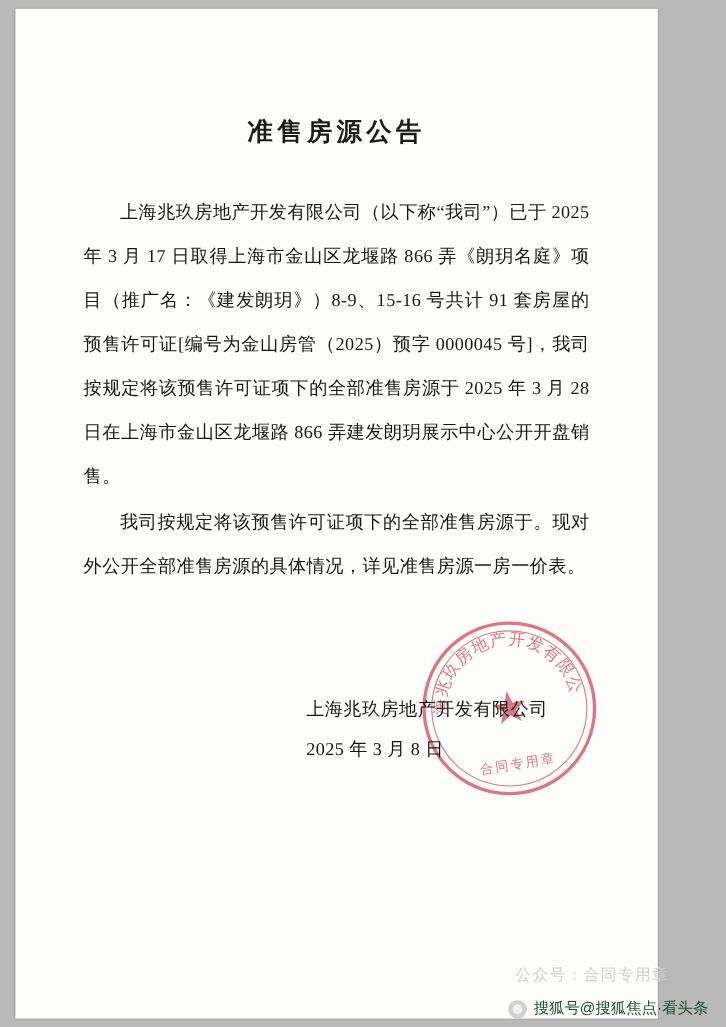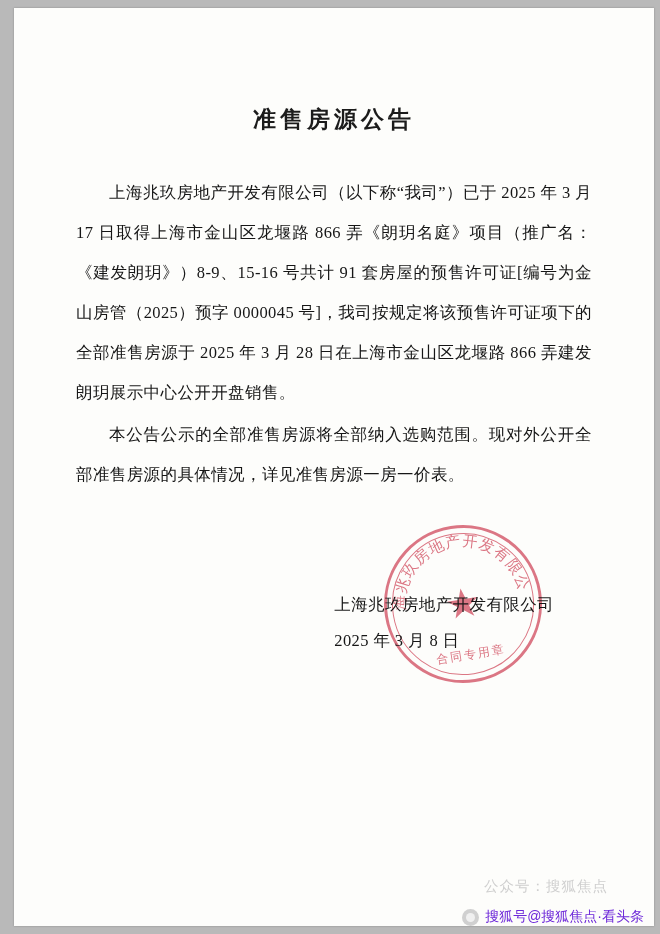--- a/index.html
+++ b/index.html
@@ -11,21 +11,21 @@
     height: 934px;
     background: #b9b9b9;
     font-family: "Liberation Serif", "DejaVu Serif", serif;
     overflow: hidden;
     position: relative;
   }
   .page {
     position: absolute;
     left: 14px;
     top: 8px;
-    width: 640px;
+    width: 584px;
     height: 918px;
     background: #fdfdfb;
     box-shadow: 0 0 2px rgba(0,0,0,0.25);
     overflow: hidden;
   }
   .doc-title {
     text-align: center;
     font-size: 23px;
     font-weight: bold;
     letter-spacing: 4px;
@@ -122,21 +122,21 @@
     font-family: "Liberation Sans", sans-serif;
     white-space: nowrap;
   }
   .wm-sohu {
     position: absolute;
     right: 16px;
     bottom: 8px;
     display: flex;
     align-items: flex-end;
     gap: 6px;
-    color: #6d28d9;
+    color: #14532d;
     font-size: 14px;
     font-family: "Liberation Sans", sans-serif;
     white-space: nowrap;
   }
   .wm-sohu .fox {
     width: 17px;
     height: 17px;
     border-radius: 50%;
     background: #d0d0d0;
     display: inline-block;
@@ -153,21 +153,21 @@
 </style>
 </head>
 <body>
 
 <div class="page">
 
   <div class="doc-title">准售房源公告</div>
 
   <div class="body-area">
     <p class="para">上海兆玖房地产开发有限公司（以下称“我司”）已于 2025 年 3 月 17 日取得上海市金山区龙堰路 866 弄《朗玥名庭》项目（推广名：《建发朗玥》）8-9、15-16 号共计 91 套房屋的预售许可证[编号为金山房管（2025）预字 0000045 号]，我司按规定将该预售许可证项下的全部准售房源于 2025 年 3 月 28 日在上海市金山区龙堰路 866 弄建发朗玥展示中心公开开盘销售。</p>
-    <p class="para">本公告公示的全部准售房源将全部纳入选购范围。现对外公开全部准售房源的具体情况，详见准售房源一房一价表。</p>
+    <p class="para">我司按规定将该预售许可证项下的全部准售房源于。现对外公开全部准售房源的具体情况，详见准售房源一房一价表。</p>
   </div>
 
   <div class="sign-block">
 
     <div class="seal">
       <div class="ring-inner"></div>
       <svg class="seal-arc" viewBox="0 0 152 152">
         <defs>
           <path id="arcpath" d="M 18,76 A 58,58 0 0 1 134,76"></path>
         </defs>
@@ -181,18 +181,18 @@
 
     <div class="sign-lines">
       <div>上海兆玖房地产开发有限公司</div>
       <div>2025 年 3 月 8 日</div>
     </div>
 
   </div>
 
 </div>
 
-<div class="wm-account">公众号：搜狐焦点</div>
+<div class="wm-account">公众号：合同专用章</div>
 
 <div class="wm-sohu">
   <span class="fox"></span>
   <span>搜狐号@搜狐焦点·看头条</span>
 </div>
 
 </body></html>

